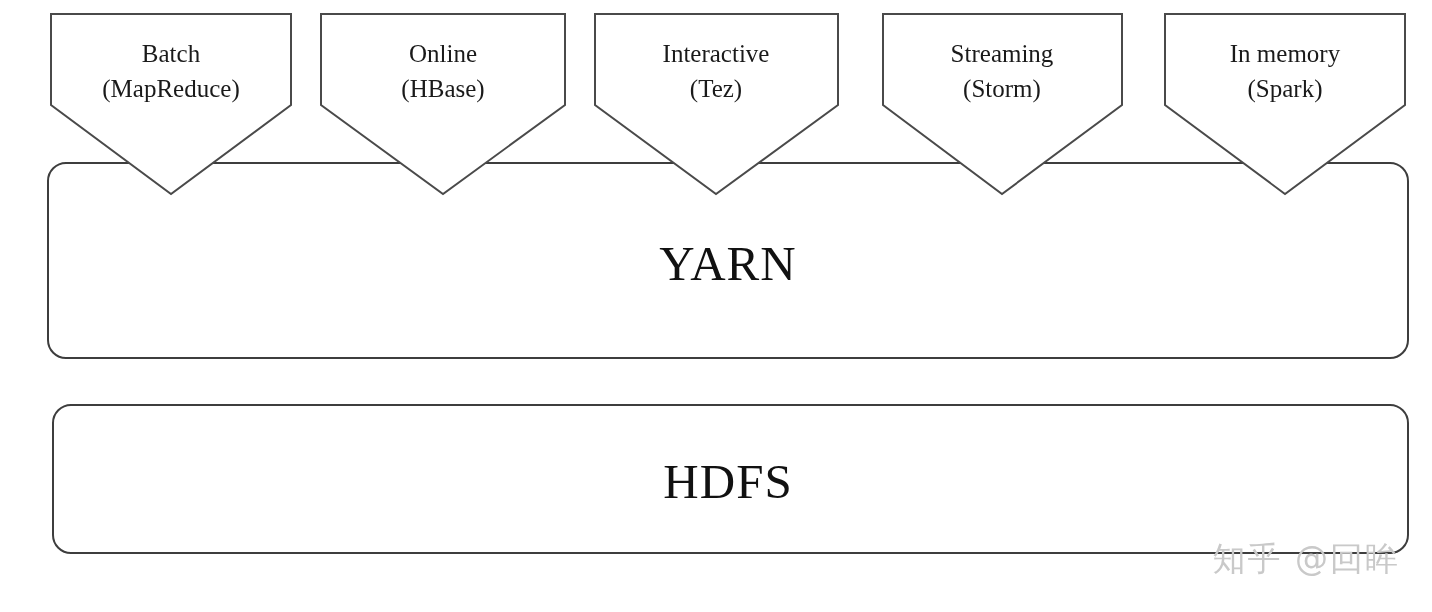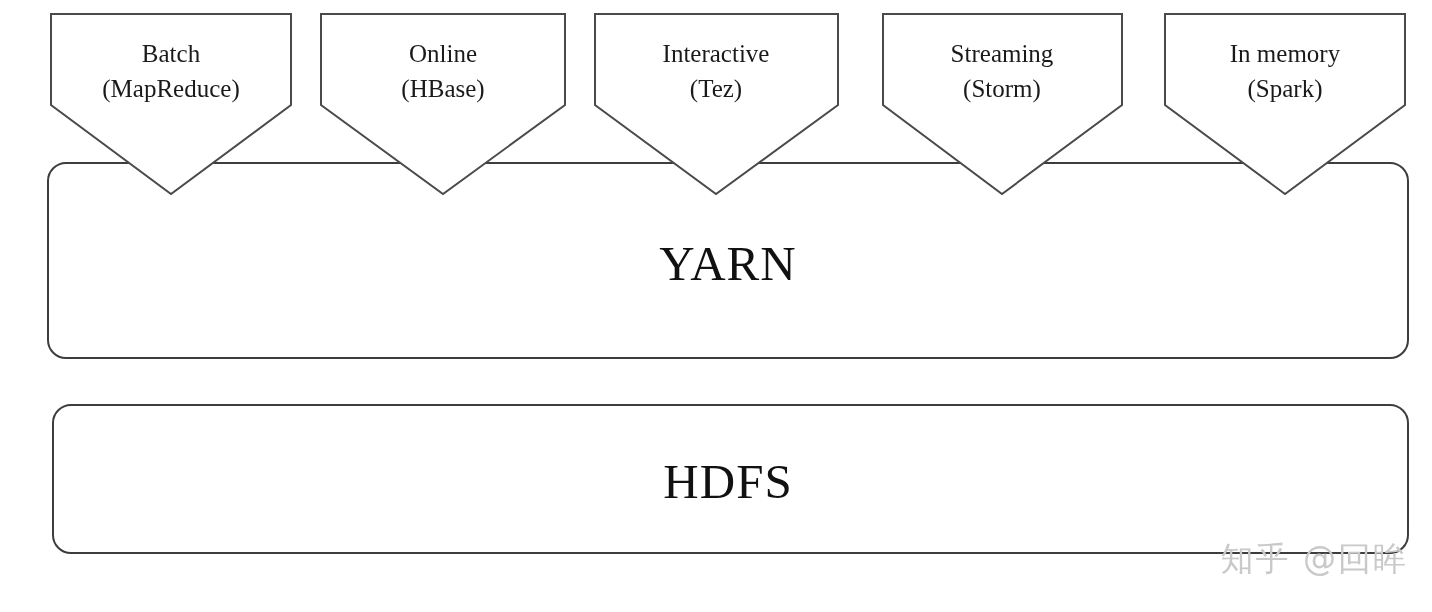--- a/index.html
+++ b/index.html
@@ -46,21 +46,21 @@
   }
   .layer-label {
     font-family: "Liberation Serif", "DejaVu Serif", serif;
     font-size: 49px;
     fill: #111111;
     text-anchor: middle;
     letter-spacing: 1px;
   }
   .watermark-text {
     position: absolute;
-    right: 24px;
+    right: 32px;
     bottom: 30px;
     font-family: "DejaVu Sans", "Liberation Sans", sans-serif;
     font-size: 33px;
     color: #c9c9c9;
     white-space: nowrap;
     letter-spacing: 2px;
     user-select: none;
   }
 </style>
 </head>

